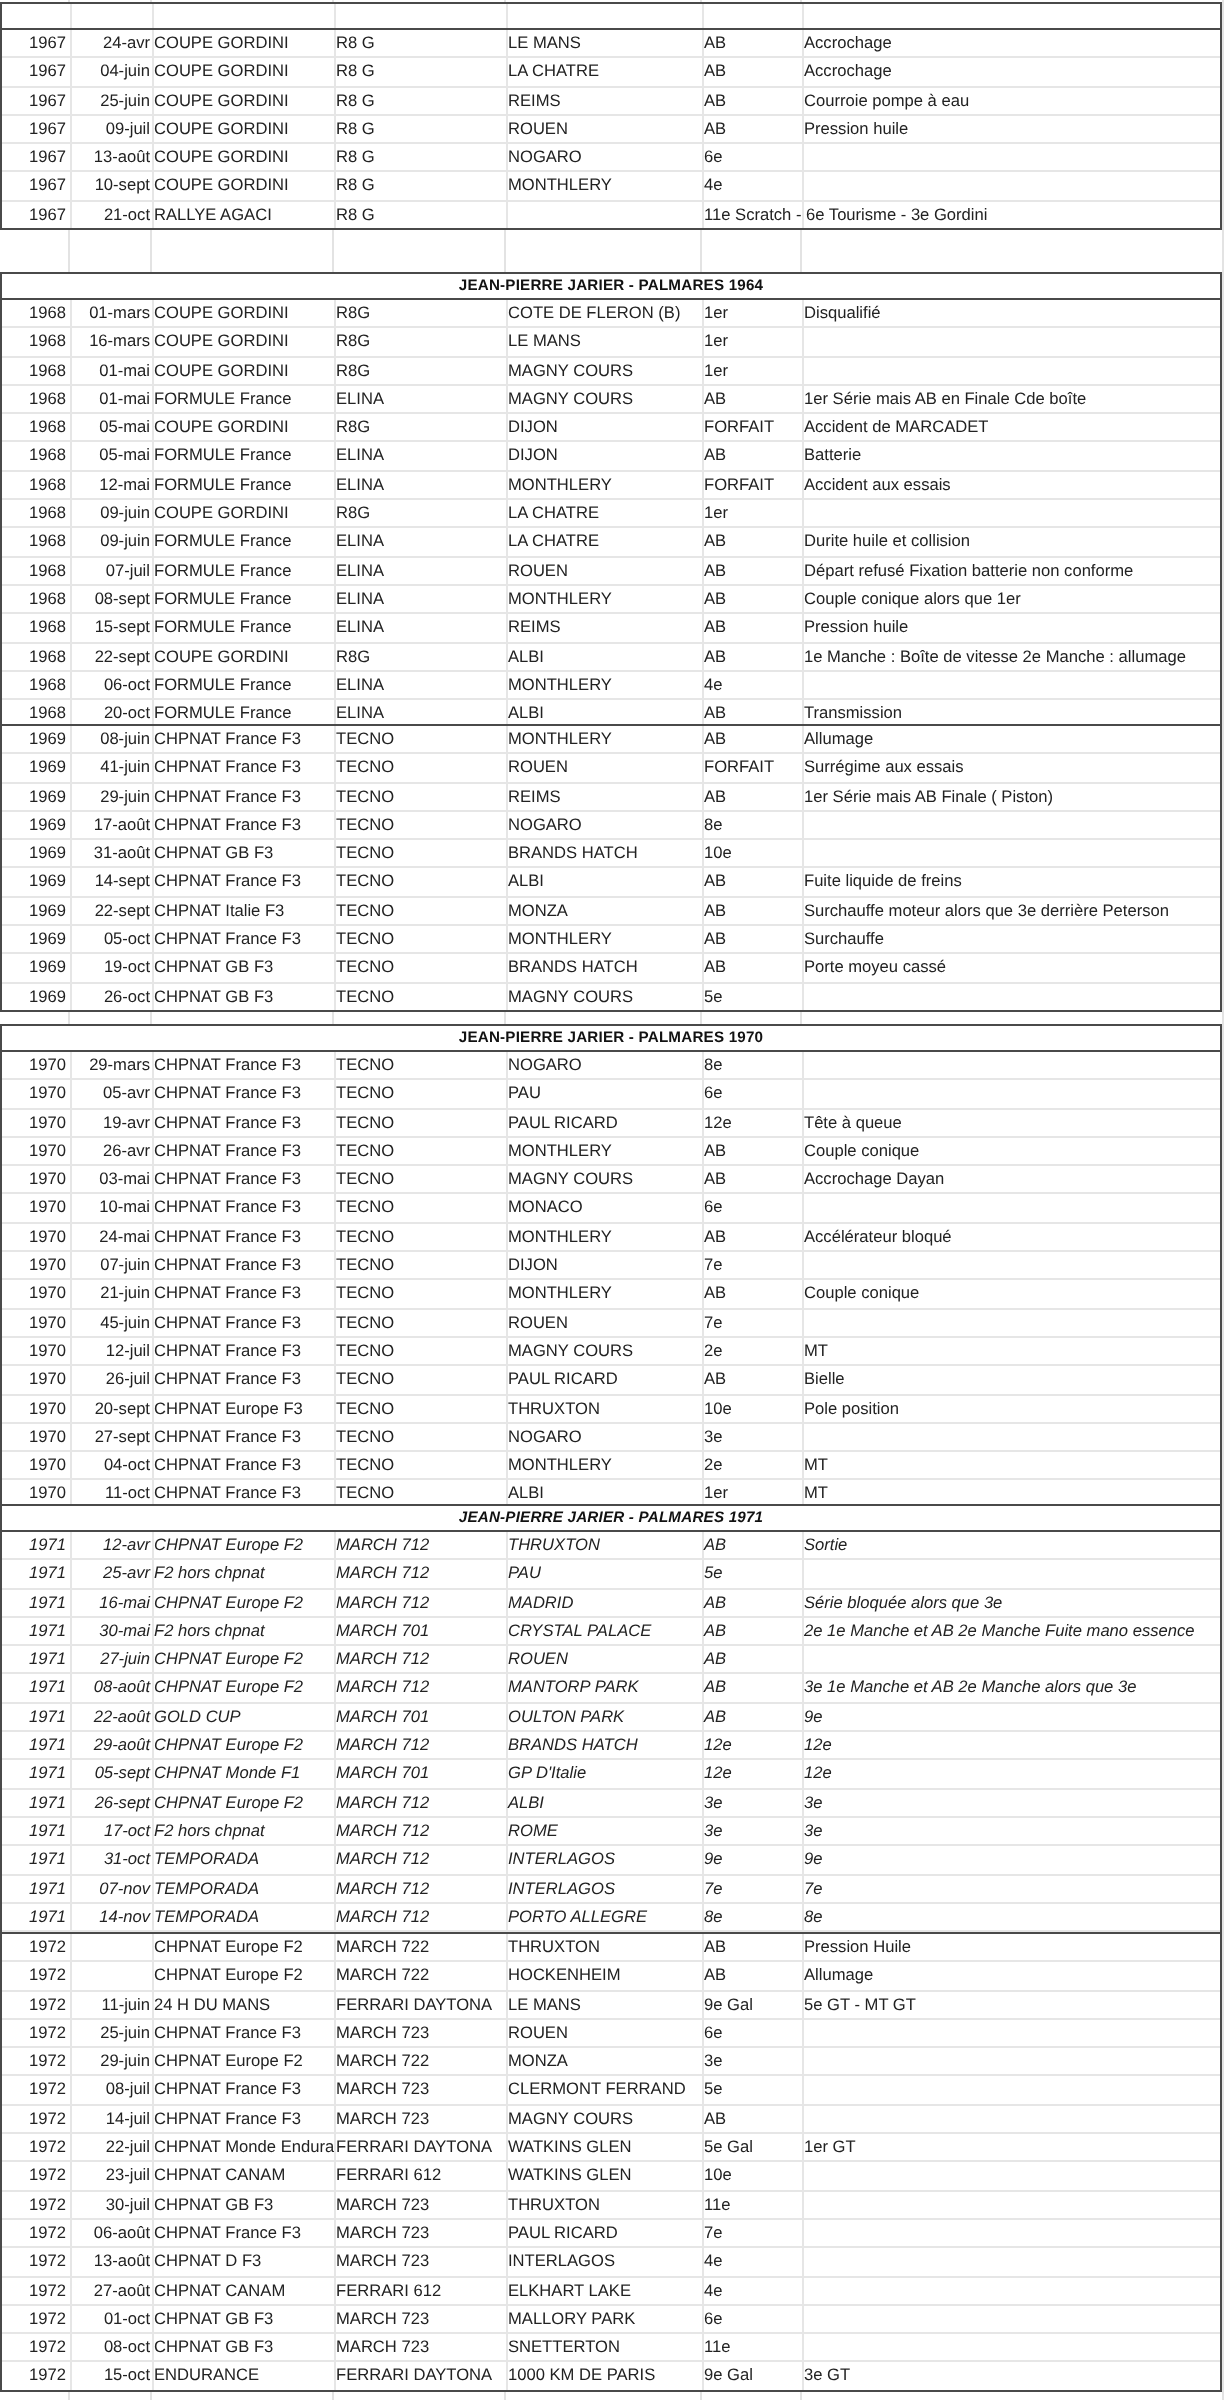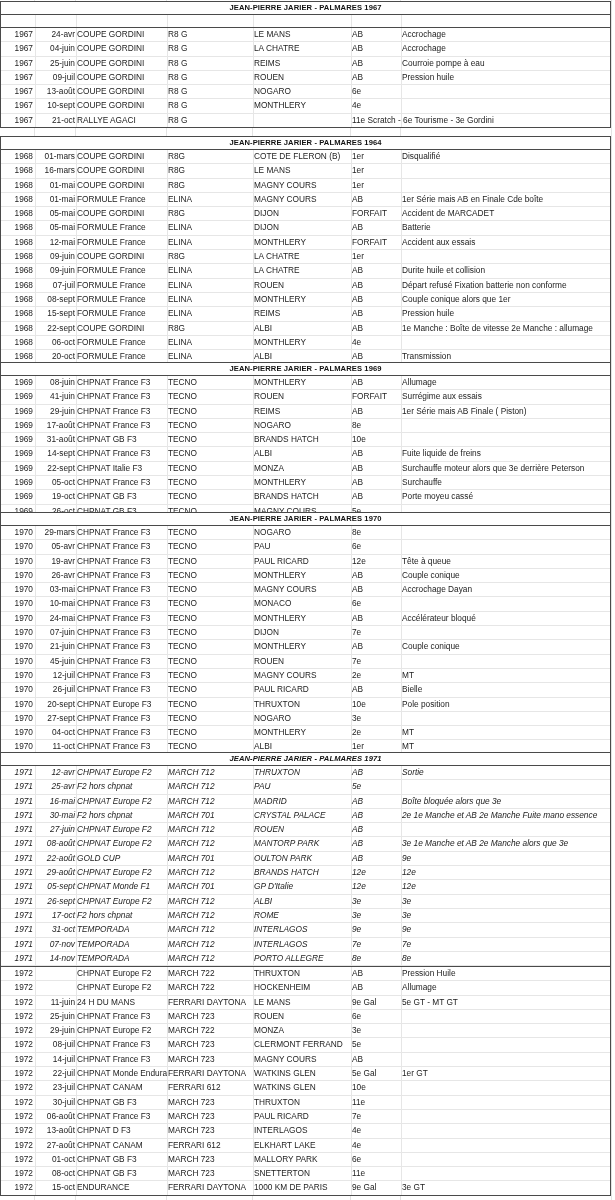--- a/index.html
+++ b/index.html
@@ -34,21 +34,20 @@
 
 <div id="sheet">
     <div class="bg-grid" style="left: 34px;"></div>
     <div class="bg-grid" style="left: 75px;"></div>
     <div class="bg-grid" style="left: 166px;"></div>
     <div class="bg-grid" style="left: 252px;"></div>
     <div class="bg-grid" style="left: 350px;"></div>
     <div class="bg-grid" style="left: 400px;"></div>
     <div class="bg-grid" style="left: 611px;"></div>
     <div class="section" style="top: 1px;">
-      <div class="sec-title">JEAN-PIERRE JARIER - PALMARES 1967</div>
       <div class="blank-row">
         <div class="vline" style="left: 34px;"></div>
         <div class="vline" style="left: 75px;"></div>
         <div class="vline" style="left: 166px;"></div>
         <div class="vline" style="left: 252px;"></div>
         <div class="vline" style="left: 350px;"></div>
         <div class="vline" style="left: 400px;"></div>
       </div>
       <div class="row">
         <div class="vline" style="left: 34px;"></div>
@@ -393,21 +392,20 @@
         <div class="cell c-year">1968</div>
         <div class="cell c-date">03-nov</div>
         <div class="cell c-event"></div>
         <div class="cell c-car">NSU</div>
         <div class="cell c-circuit">RALLYE DES YVELINES</div>
         <div class="cell c-result">AB</div>
         <div class="cell c-notes">Erreur de parcours</div>
       </div>
     </div>
     <div class="section" style="top: 362px;">
-      <div class="sec-title">JEAN-PIERRE JARIER - PALMARES 1969</div>
       <div class="row">
         <div class="vline" style="left: 34px;"></div>
         <div class="vline" style="left: 75px;"></div>
         <div class="vline" style="left: 166px;"></div>
         <div class="vline" style="left: 252px;"></div>
         <div class="vline" style="left: 350px;"></div>
         <div class="vline" style="left: 400px;"></div>
         <div class="cell c-year">1969</div>
         <div class="cell c-date">08-juin</div>
         <div class="cell c-event">CHPNAT France F3</div>
@@ -848,21 +846,21 @@
         <div class="vline" style="left: 166px;"></div>
         <div class="vline" style="left: 252px;"></div>
         <div class="vline" style="left: 350px;"></div>
         <div class="vline" style="left: 400px;"></div>
         <div class="cell c-year">1971</div>
         <div class="cell c-date">16-mai</div>
         <div class="cell c-event">CHPNAT Europe F2</div>
         <div class="cell c-car">MARCH 712</div>
         <div class="cell c-circuit">MADRID</div>
         <div class="cell c-result">AB</div>
-        <div class="cell c-notes">Boîte bloquée alors que 3e</div>
+        <div class="cell c-notes">Série bloquée alors que 3e</div>
       </div>
       <div class="row">
         <div class="vline" style="left: 34px;"></div>
         <div class="vline" style="left: 75px;"></div>
         <div class="vline" style="left: 166px;"></div>
         <div class="vline" style="left: 252px;"></div>
         <div class="vline" style="left: 350px;"></div>
         <div class="vline" style="left: 400px;"></div>
         <div class="cell c-year">1971</div>
         <div class="cell c-date">30-mai</div>

